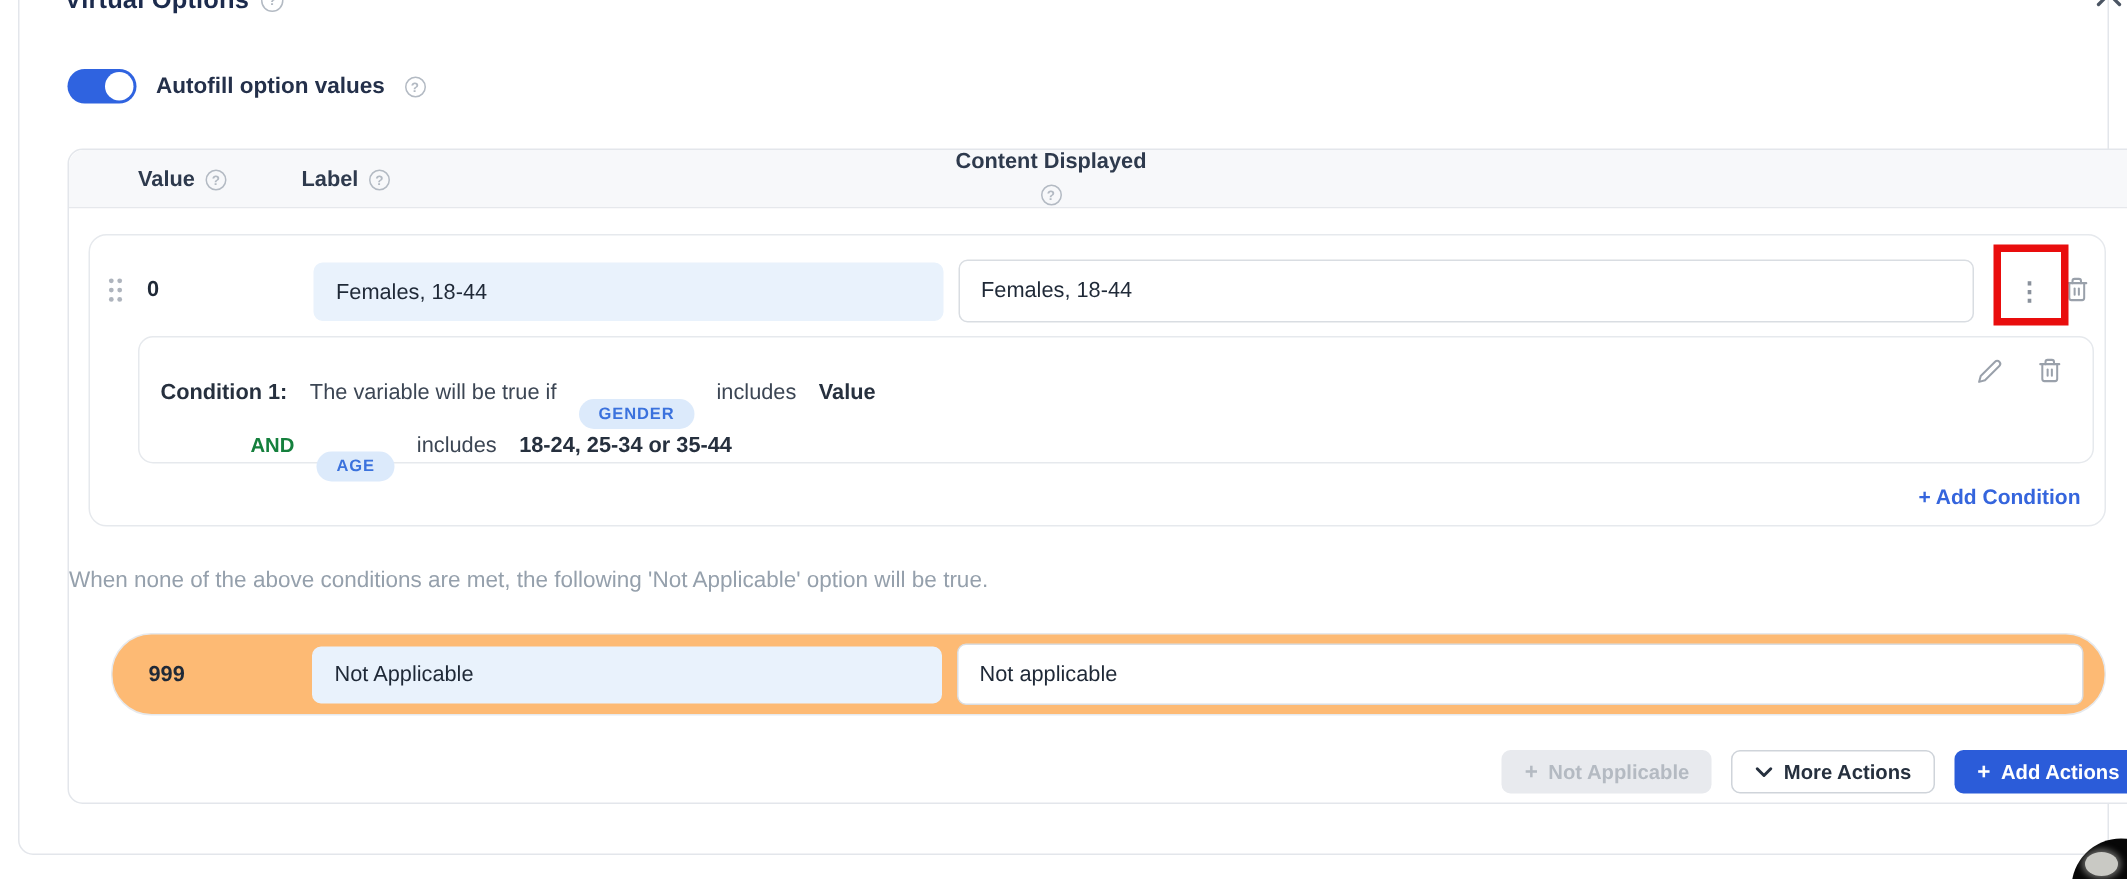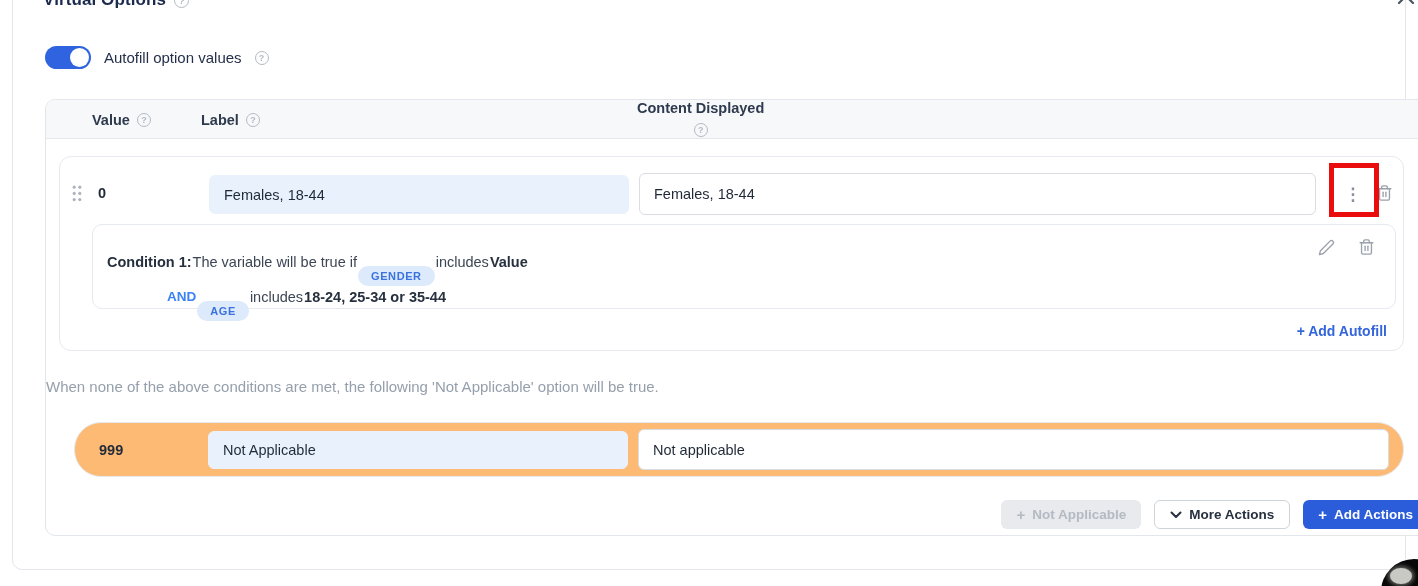--- a/index.html
+++ b/index.html
@@ -18,21 +18,21 @@
     width:15px; height:15px; border:1.5px solid #b3bac3; border-radius:50%;
     color:#b3bac3; font-size:9.5px; font-weight:700; flex:0 0 auto; }
   .help.sm { width:14px; height:14px; font-size:9px; }
 
   .collapse-btn { position:absolute; left:1384px; top:8px; width:18px; height:14px; cursor:pointer; }
 
   
   .toggle-row { position:absolute; left:32px; top:61px; display:flex; align-items:center; gap:13px; }
   .switch { position:relative; width:46px; height:23px; border-radius:12px; background:#2f63e0; cursor:pointer; }
   .switch .knob { position:absolute; top:2px; right:2px; width:19px; height:19px; border-radius:50%; background:#fff; }
-  .toggle-label { font-size:15px; font-weight:400; color:#24304a; }
+  .toggle-label { font-size:15px; font-weight:700; color:#24304a; }
 
   
   .panel { position:absolute; left:32px; top:114px; width:1399px; height:437px;
     border:1px solid #e3e6eb; border-radius:10px; background:#fff; }
   .panel-head { position:absolute; left:0; top:0; width:100%; height:39px;
     background:#f7f8fa; border-bottom:1px solid #e6e8ec; border-radius:10px 10px 0 0; }
   .col-h { position:absolute; top:0; height:39px; display:flex; align-items:center; gap:7px;
     font-size:14.5px; font-weight:700; color:#2e3a4d; }
   .col-h.value { left:46px; } .col-h.label { left:155px; } .col-h.content { left:591px;flex-direction:column; }
 
@@ -51,26 +51,26 @@
     display:flex; align-items:center; justify-content:center; cursor:pointer;
     color:#8a919c; font-size:17px; font-weight:700; letter-spacing:0; }
   .icon-btn { position:absolute; cursor:pointer; background:none; border:none; }
   .row-trash { left:1316px; top:27px; }
   .red-box { position:absolute; left:1269px; top:6px; width:50px; height:54px;
     border:5px solid #e90d0d; z-index:5; pointer-events:none; }
 
   
   .cond { position:absolute; left:32px; top:67px; width:1304px; height:85px;
     border:1px solid #e6e9ed; border-radius:10px; background:#fff; }
-  .cond-line { position:absolute; left:14px; display:flex; align-items:center; gap:1px;
+  .cond-line { position:absolute; left:14px; display:flex; align-items:center; gap:15px;
     font-size:14.5px; color:#3c4654; white-space:nowrap; }
   .cond-line.l1 { top:12px; }
   .cond-line.l2 { top:47px; left:74px; }
   .cond-bold { font-weight:700; color:#26303e; }
-  .and { font-size:13.5px; font-weight:700; color:#3b82f6; }
+  .and { font-size:13.5px; font-weight:700; color:#15803d; }
   .badge { display:inline-flex; align-items:center; background:#dceafb; color:#3b72dd;
     font-size:11px; font-weight:700; letter-spacing:.6px; padding:4px 13px; border-radius:11px;margin-top:29px; }
   .cond-edit { right:60px; top:14px; } .cond-trash { right:20px; top:13px; }
 
   .add-cond { position:absolute; right:16px; bottom:11px; font-size:14px; font-weight:700;
     color:#3565dd; cursor:pointer; }
 
   .note { position:absolute; left:0; top:278px; width:100%; text-align:left;
     font-size:15px; font-weight:500; color:#95a0ac; }
 
@@ -201,21 +201,21 @@
                 <path d="M3 6h18"></path>
                   <path d="M8 6V4a2 2 0 0 1 2-2h4a2 2 0 0 1 2 2v2"></path>
                 <path d="M19 6v14a2 2 0 0 1-2 2H7a2 2 0 0 1-2-2V6"></path>
                 <line x1="10" y1="11" x2="10" y2="17"></line>
                   <line x1="14" y1="11" x2="14" y2="17"></line>
               </g>
             </svg>
           </button>
         </div>
 
-        <div class="add-cond">+ Add Autofill</div>
+        <div class="add-cond">+ Add Condition</div>
       </div>
 
       <div class="note">When none of the above conditions are met, the following 'Not Applicable' option will be true.</div>
 
       <div class="na-box">
         <div class="cell-value">999</div>
         <input class="inp blue" type="text" value="Not Applicable" style="">
         <input class="inp white" type="text" value="Not applicable" style="">
       </div>
 

